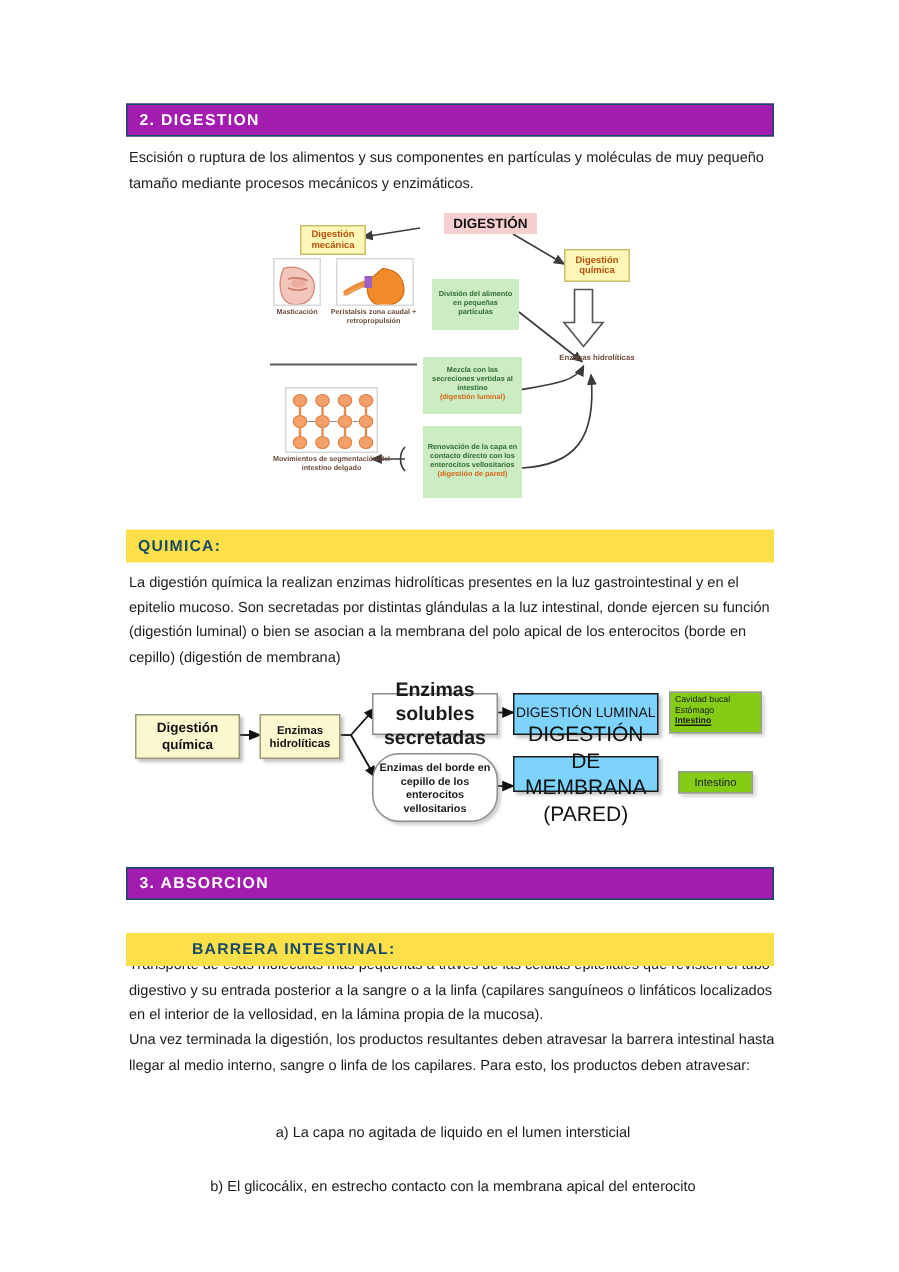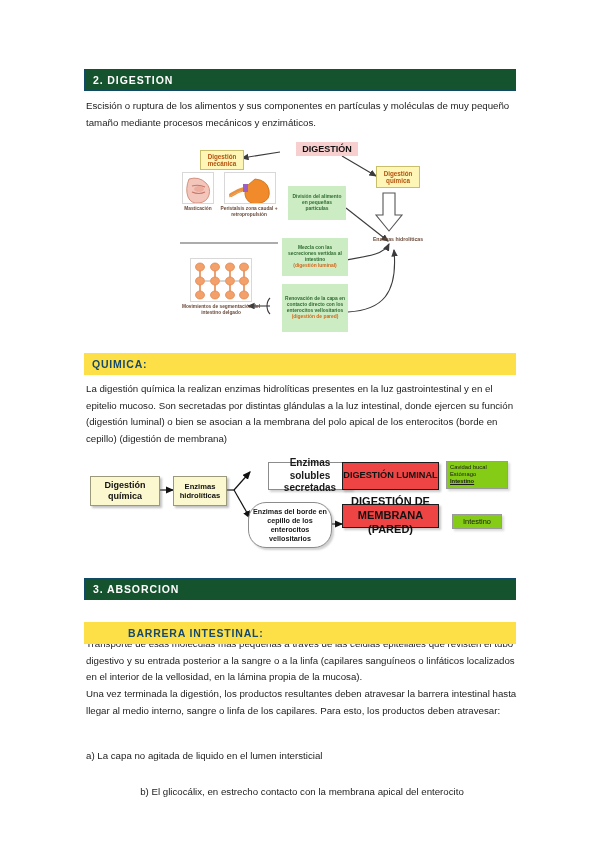--- a/index.html
+++ b/index.html
@@ -9,21 +9,21 @@
     background:#ffffff;
     font-family:"Liberation Sans", sans-serif;
     color:#1a1a1a;
     overflow:hidden;
   }
   .page { position:relative; width:599px; height:848px; padding:0; }
 
   
   .bar-dark {
     position:absolute; left:84px; width:432px; height:22px;
-    background:#14532d;
+    background:#a21caf;
     border:1px solid #0f4a66;
     display:flex; align-items:center;
     padding-left:8px;
     color:#ffffff;
     font-size:10.5px; font-weight:bold; letter-spacing:0.9px;
   }
   .bar-light {
     position:absolute; left:84px; width:432px; height:22px;
     background:#fde047;
     display:flex; align-items:center;
@@ -103,25 +103,25 @@
     position:absolute;
     background:#ffffff;
     border:1px solid #8c8c8c;
     box-shadow:2px 2px 2px rgba(140,140,140,0.4);
     display:flex; align-items:center; justify-content:center;
     text-align:center; font-weight:bold; color:#1a1a1a;
     line-height:1.25;
   }
   .box-gold {
     position:absolute;
-    background:#ef4444;
+    background:#7dd3fc;
     border:1px solid #1b1b1b;
     box-shadow:2px 2px 2px rgba(130,130,130,0.45);
     display:flex; align-items:center; justify-content:center;
-    text-align:center; font-weight:bold; color:#111;
+    text-align:center; font-weight:normal; color:#111;
     line-height:1.25;
   }
   .box-note {
     position:absolute;
     background:#84cc16;
     border:1px solid #9a9a9a;
     box-shadow:2px 2px 2px rgba(150,150,150,0.35);
     padding:2px 3px;
     color:#1a1a1a; line-height:1.25;
   }
@@ -270,27 +270,27 @@
 
       <line x1="246" y1="13" x2="258" y2="13" stroke="#111" stroke-width="1.2" marker-end="url(#ar2)"></line>
 
       <line x1="246" y1="62" x2="258" y2="62" stroke="#111" stroke-width="1.2" marker-end="url(#ar2)"></line>
     </svg>
 
     <div class="box-cream" style="left:6px; top:14px; width:70px; height:30px; font-size:9px;">Digestión química</div>
 
     <div class="box-cream" style="left:89px; top:14px; width:54px; height:30px; font-size:7.6px;">Enzimas hidrolíticas</div>
 
-    <div class="box-white" style="left:164px; top:0px; width:84px; height:28px; font-size:10px;margin-left:20px;">Enzimas solubles secretadas</div>
+    <div class="box-white" style="left:164px; top:0px; width:84px; height:28px; font-size:13px;">Enzimas solubles secretadas</div>
 
     <div class="box-white" style="left:164px; top:40px; width:84px; height:46px; font-size:7.2px;border-radius:18px;">Enzimas del borde en cepillo de los enterocitos vellositarios</div>
 
     <div class="box-gold" style="left:258px; top:0px; width:97px; height:28px; font-size:9.2px;">DIGESTIÓN LUMINAL</div>
 
-    <div class="box-gold" style="left:258px; top:42px; width:97px; height:24px; font-size:11px;">DIGESTIÓN DE MEMBRANA (PARED)</div>
+    <div class="box-gold" style="left:258px; top:42px; width:97px; height:24px; font-size:14px;">DIGESTIÓN DE MEMBRANA (PARED)</div>
 
     <div class="box-note" style="left:362px; top:-1px; width:62px; font-size:5.8px;">
       <div>Cavidad bucal</div>
       <div>Estómago</div>
       <div class="u">Intestino</div>
     </div>
 
     <div class="box-note" style="left:368px; top:52px; width:50px; font-size:7.4px; text-align:center;">Intestino</div>
   </div>
 
@@ -299,17 +299,17 @@
   </div>
 
   <div class="para" style="top:636px;">Transporte de esas moléculas más pequeñas a través de las células epiteliales que revisten el tubo digestivo y su entrada posterior a la sangre o a la linfa (capilares sanguíneos o linfáticos localizados en el interior de la vellosidad, en la lámina propia de la mucosa).</div>
 
   <div class="bar-light" style="top:622px;padding-left:44px;">
     <span>BARRERA INTESTINAL:</span>
   </div>
 
   <div class="para" style="top:686px;">Una vez terminada la digestión, los productos resultantes deben atravesar la barrera intestinal hasta llegar al medio interno, sangre o linfa de los capilares. Para esto, los productos deben atravesar:</div>
 
-  <div class="para" style="top:748px;">a) La capa no agitada de liquido en el lumen intersticial</div>
+  <div class="para" style="top:748px;text-align:center;">a) La capa no agitada de liquido en el lumen intersticial</div>
 
   <div class="para" style="top:784px;text-align:center;">b) El glicocálix, en estrecho contacto con la membrana apical del enterocito</div>
 
 </div>
 
 </body></html>

